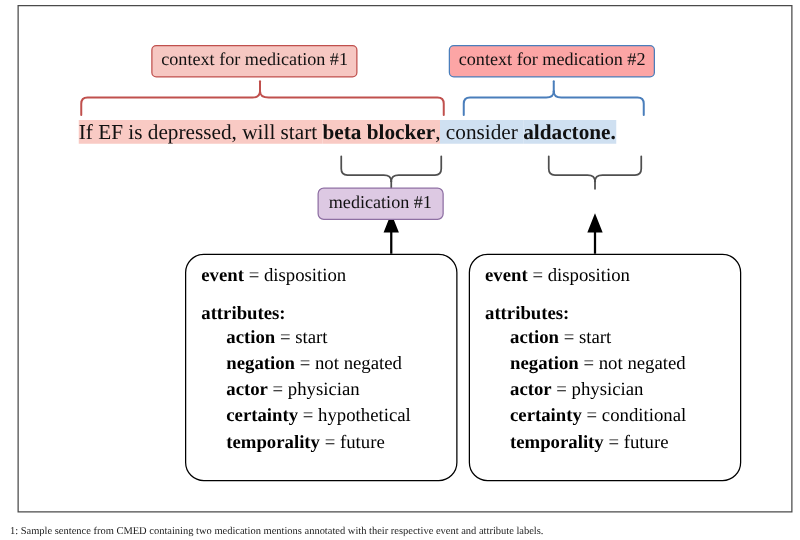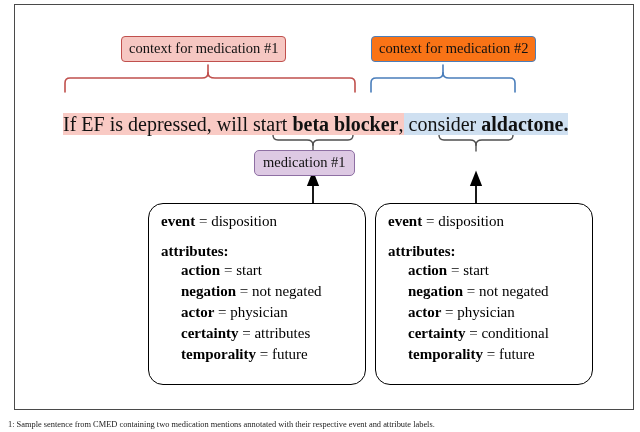--- a/index.html
+++ b/index.html
@@ -29,30 +29,30 @@
     padding:4px 7px 5px 7px;
     white-space:nowrap;
     color:#111;
   }
   #ctx1{
     left:106px; top:31px;
     background:#f6c7c2;
     border:1.3px solid #c0504d;
   }
   #ctx2{
-    left:356px; top:31px;
-    background:#f97316;
+    left:344px; top:31px;
+    background:#fca5a5;
     border:1.3px solid #4a7ebb;
   }
 
   
   #sentence{
     position:absolute;
-    left:48px; top:106px;
-    font-size:20px;
+    left:48px; top:90px;
+    font-size:17px;
     line-height:1.35;
     white-space:nowrap;
     color:#111;
     text-align:center;
   }
   .hl-red{ background:#f9cac4; }
   .hl-blue{ background:#cfe0f1; }
   .bold{ font-weight:bold; }
 
   
@@ -184,21 +184,21 @@
       <span>not negated</span>
     </div>
     <div class="attr-line">
       <span class="k">actor</span>
       <span>=</span>
       <span>physician</span>
     </div>
     <div class="attr-line">
       <span class="k">certainty</span>
       <span>=</span>
-      <span>attributes</span>
+      <span>hypothetical</span>
     </div>
     <div class="attr-line">
       <span class="k">temporality</span>
       <span>=</span>
       <span>future</span>
     </div>
   </div>
 
   <div class="event-box" id="evbox2">
     <div class="ev-line">

